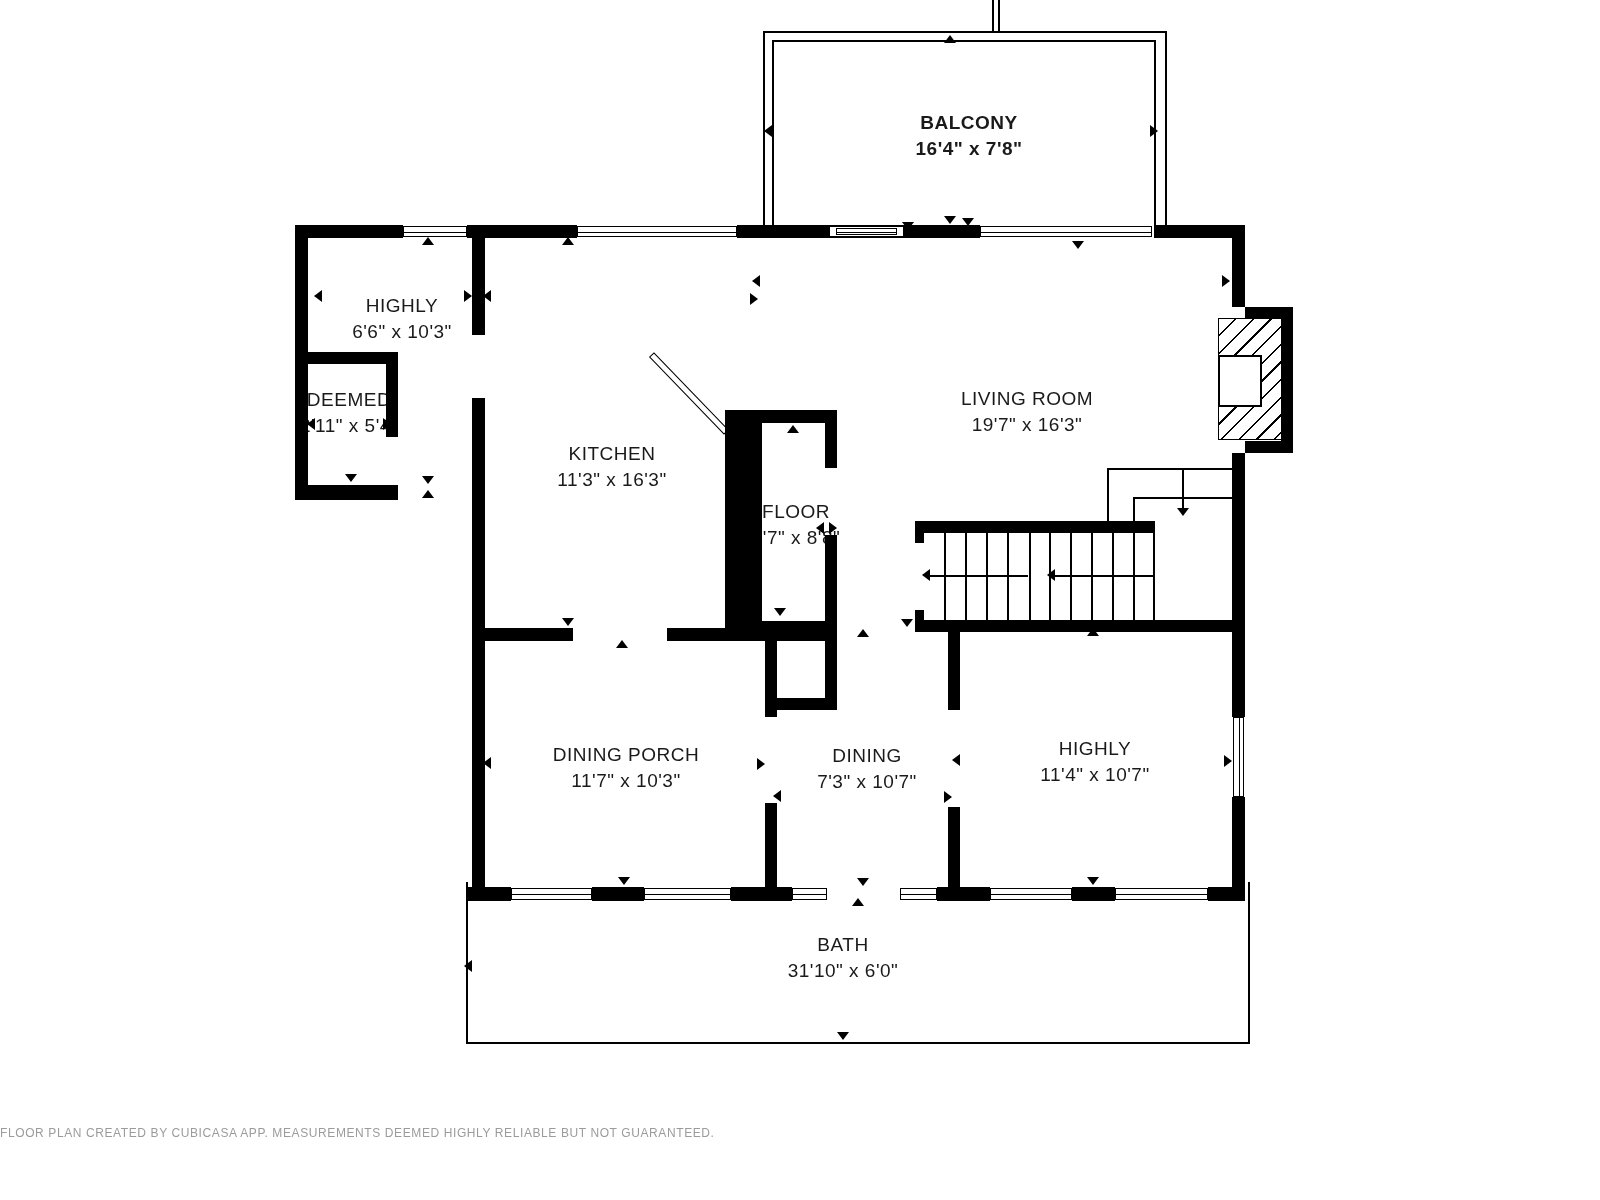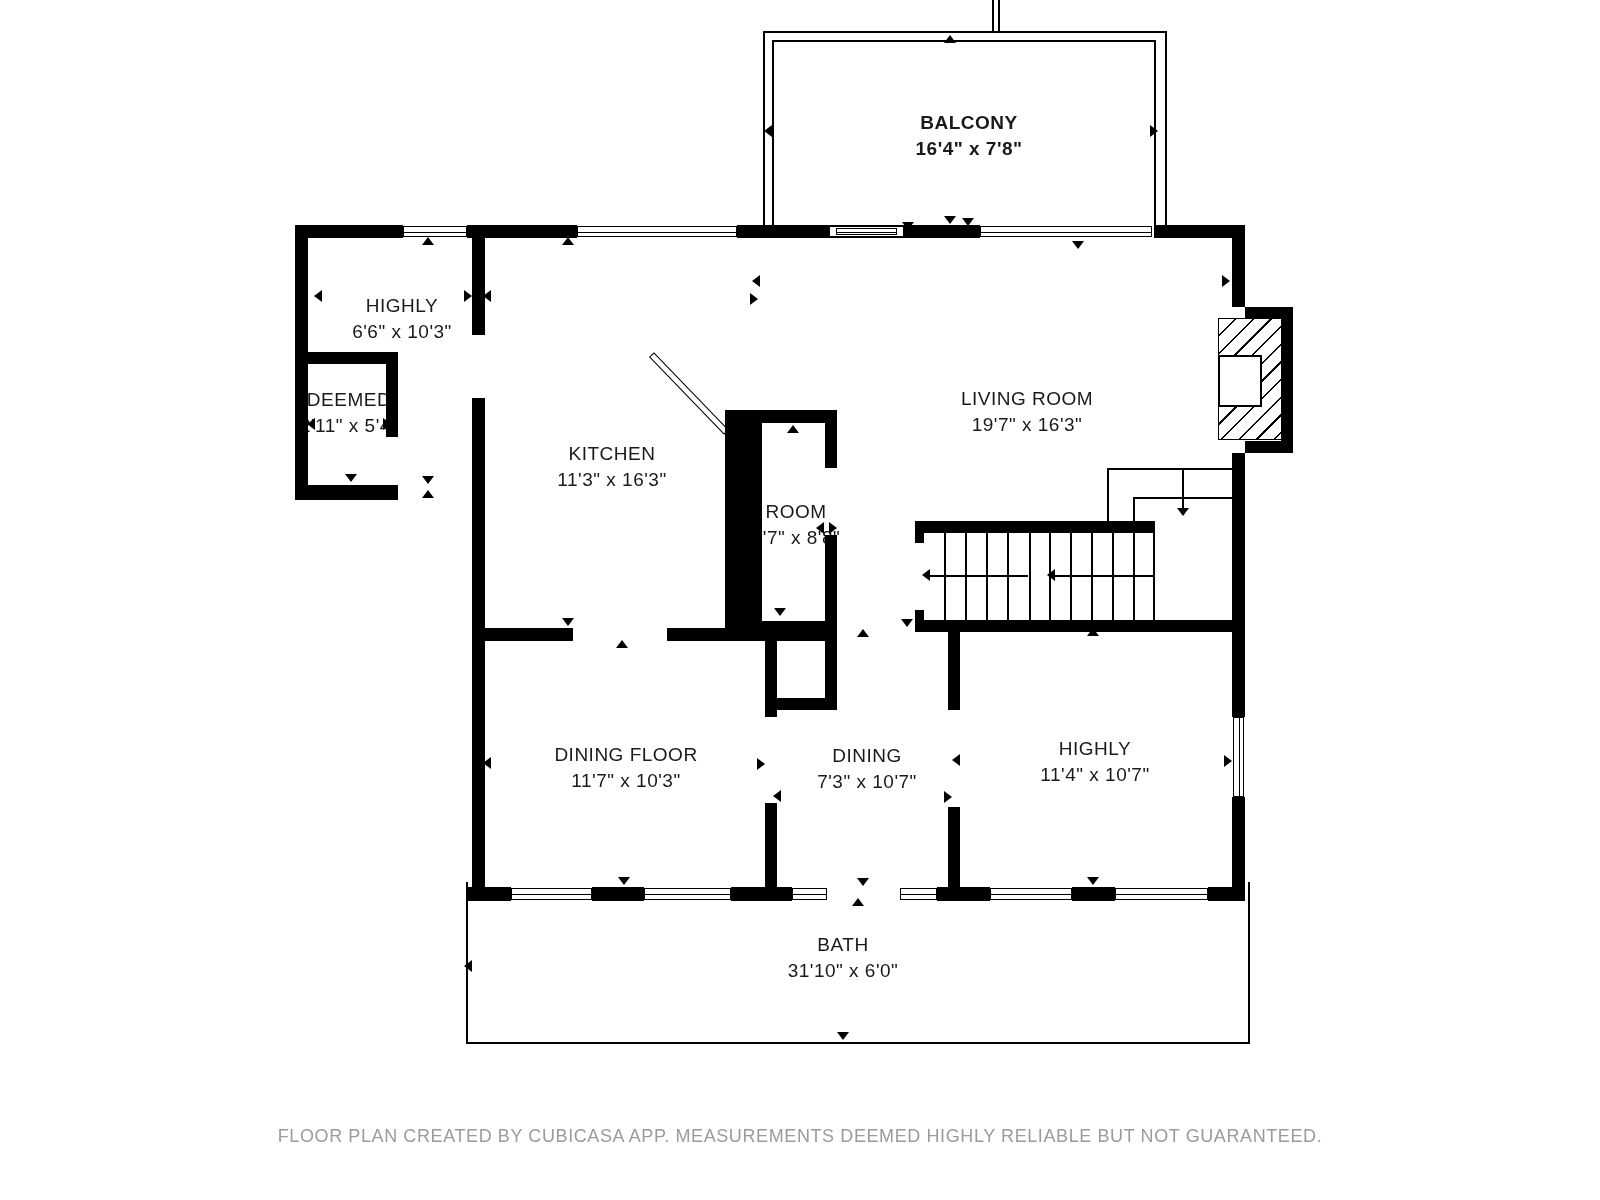--- a/index.html
+++ b/index.html
@@ -20,22 +20,22 @@
   .ar.right{border-top:6px solid transparent;border-bottom:6px solid transparent;border-left:8px solid #000;}
   .room-label{position:absolute;transform:translate(-50%,-50%);text-align:center;z-index:1;
               color:#1a1a1a;font-size:19px;line-height:26px;letter-spacing:0.5px;white-space:nowrap;}
   #fireplace{position:absolute;left:1218px;top:318px;width:64px;height:122px;z-index:2;
              border:1.5px solid #000;box-sizing:border-box;background:
              repeating-linear-gradient(135deg,#fff 0px,#fff 11px,#000 11px,#000 12.5px);}
   #firebox{position:absolute;left:1218px;top:355px;width:44px;height:52px;z-index:3;
            background:#fff;border:2px solid #000;box-sizing:border-box;}
   #diag{position:absolute;left:635px;top:390px;width:108px;height:7px;z-index:2;
         background:#fff;border:1.5px solid #000;box-sizing:border-box;transform:rotate(46deg);}
-  #footer{position:absolute;left:0;top:1126px;width:1600px;text-align:center;z-index:1;
-          color:#9b9b9b;font-size:18px;letter-spacing:0.6px;}
+  #footer{position:absolute;left:0;top:1126px;width:1600px;text-align:left;z-index:1;
+          color:#9b9b9b;font-size:12px;letter-spacing:0.6px;}
 </style>
 </head>
 <body>
 
 <div id="page">
   <div id="plan">
 
     <div class="room-label" style="left:969px;top:136px;font-weight:bold;">
       <div>BALCONY</div>
       <div>16'4" x 7'8"</div>
@@ -50,25 +50,25 @@
     </div>
     <div class="room-label" style="left:612px;top:431px;margin-top:36px;">
       <div>KITCHEN</div>
       <div>11'3" x 16'3"</div>
     </div>
     <div class="room-label" style="left:995px;top:412px;margin-left:32px;">
       <div>LIVING ROOM</div>
       <div>19'7" x 16'3"</div>
     </div>
     <div class="room-label" style="left:796px;top:525px;">
-      <div>ROOM</div>
+      <div>FLOOR</div>
       <div>3'7" x 8'8"</div>
     </div>
     <div class="room-label" style="left:626px;top:768px;">
-      <div>DINING FLOOR</div>
+      <div>DINING PORCH</div>
       <div>11'7" x 10'3"</div>
     </div>
     <div class="room-label" style="left:867px;top:769px;">
       <div>DINING</div>
       <div>7'3" x 10'7"</div>
     </div>
     <div class="room-label" style="left:1095px;top:762px;">
       <div>HIGHLY</div>
       <div>11'4" x 10'7"</div>
     </div>

